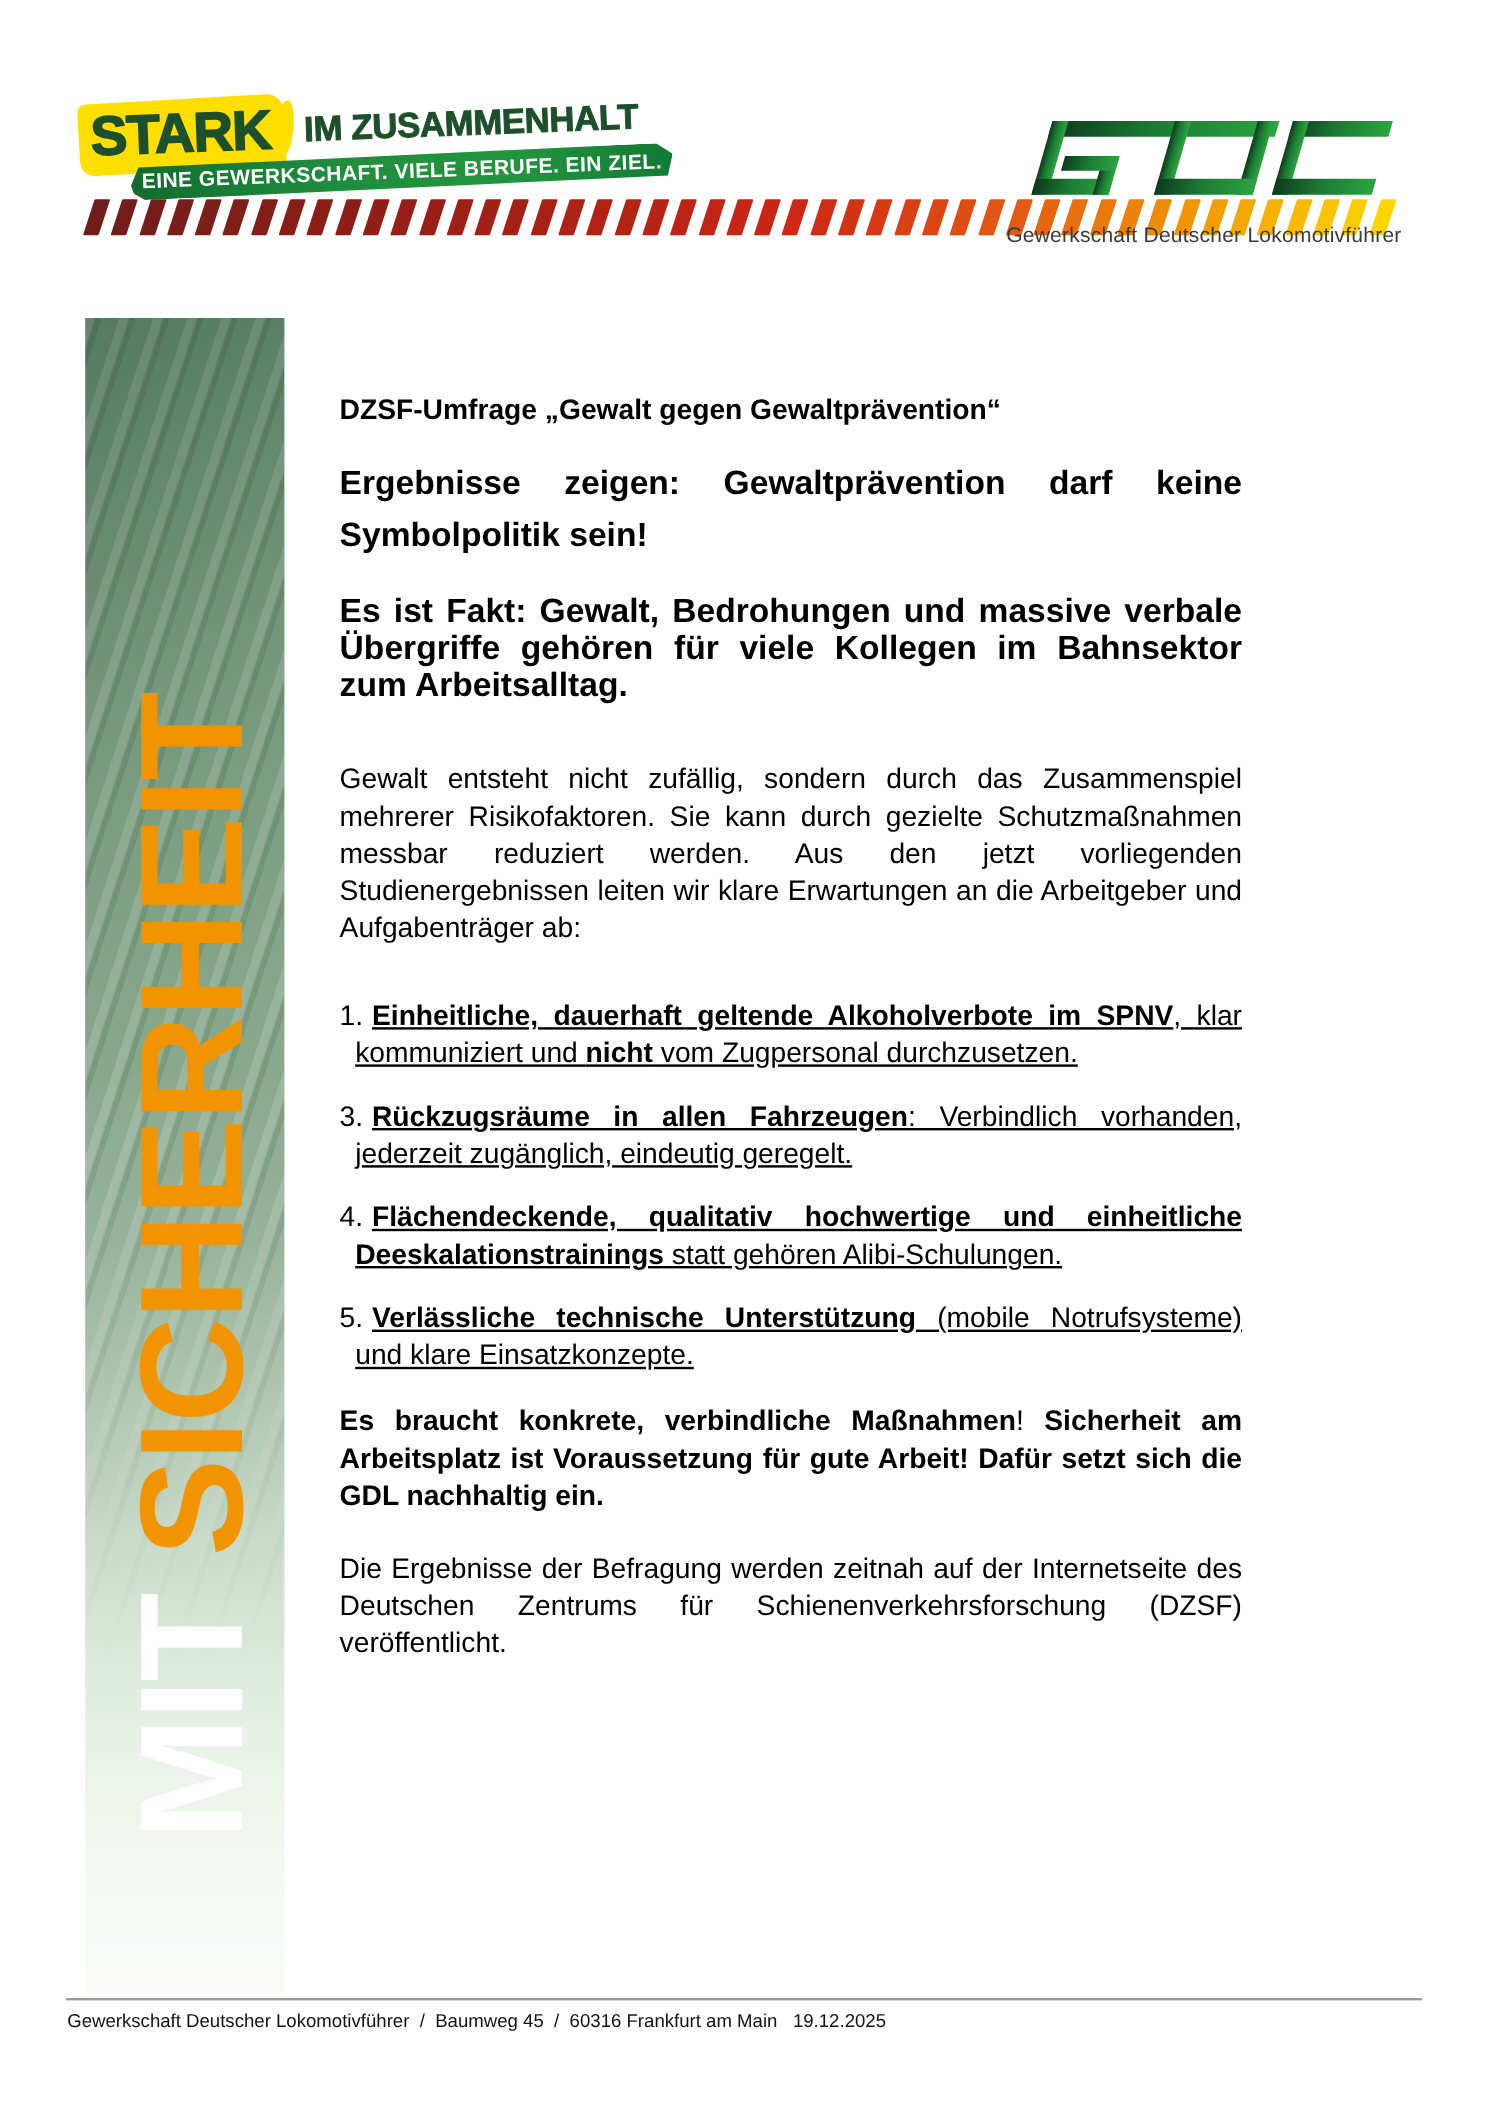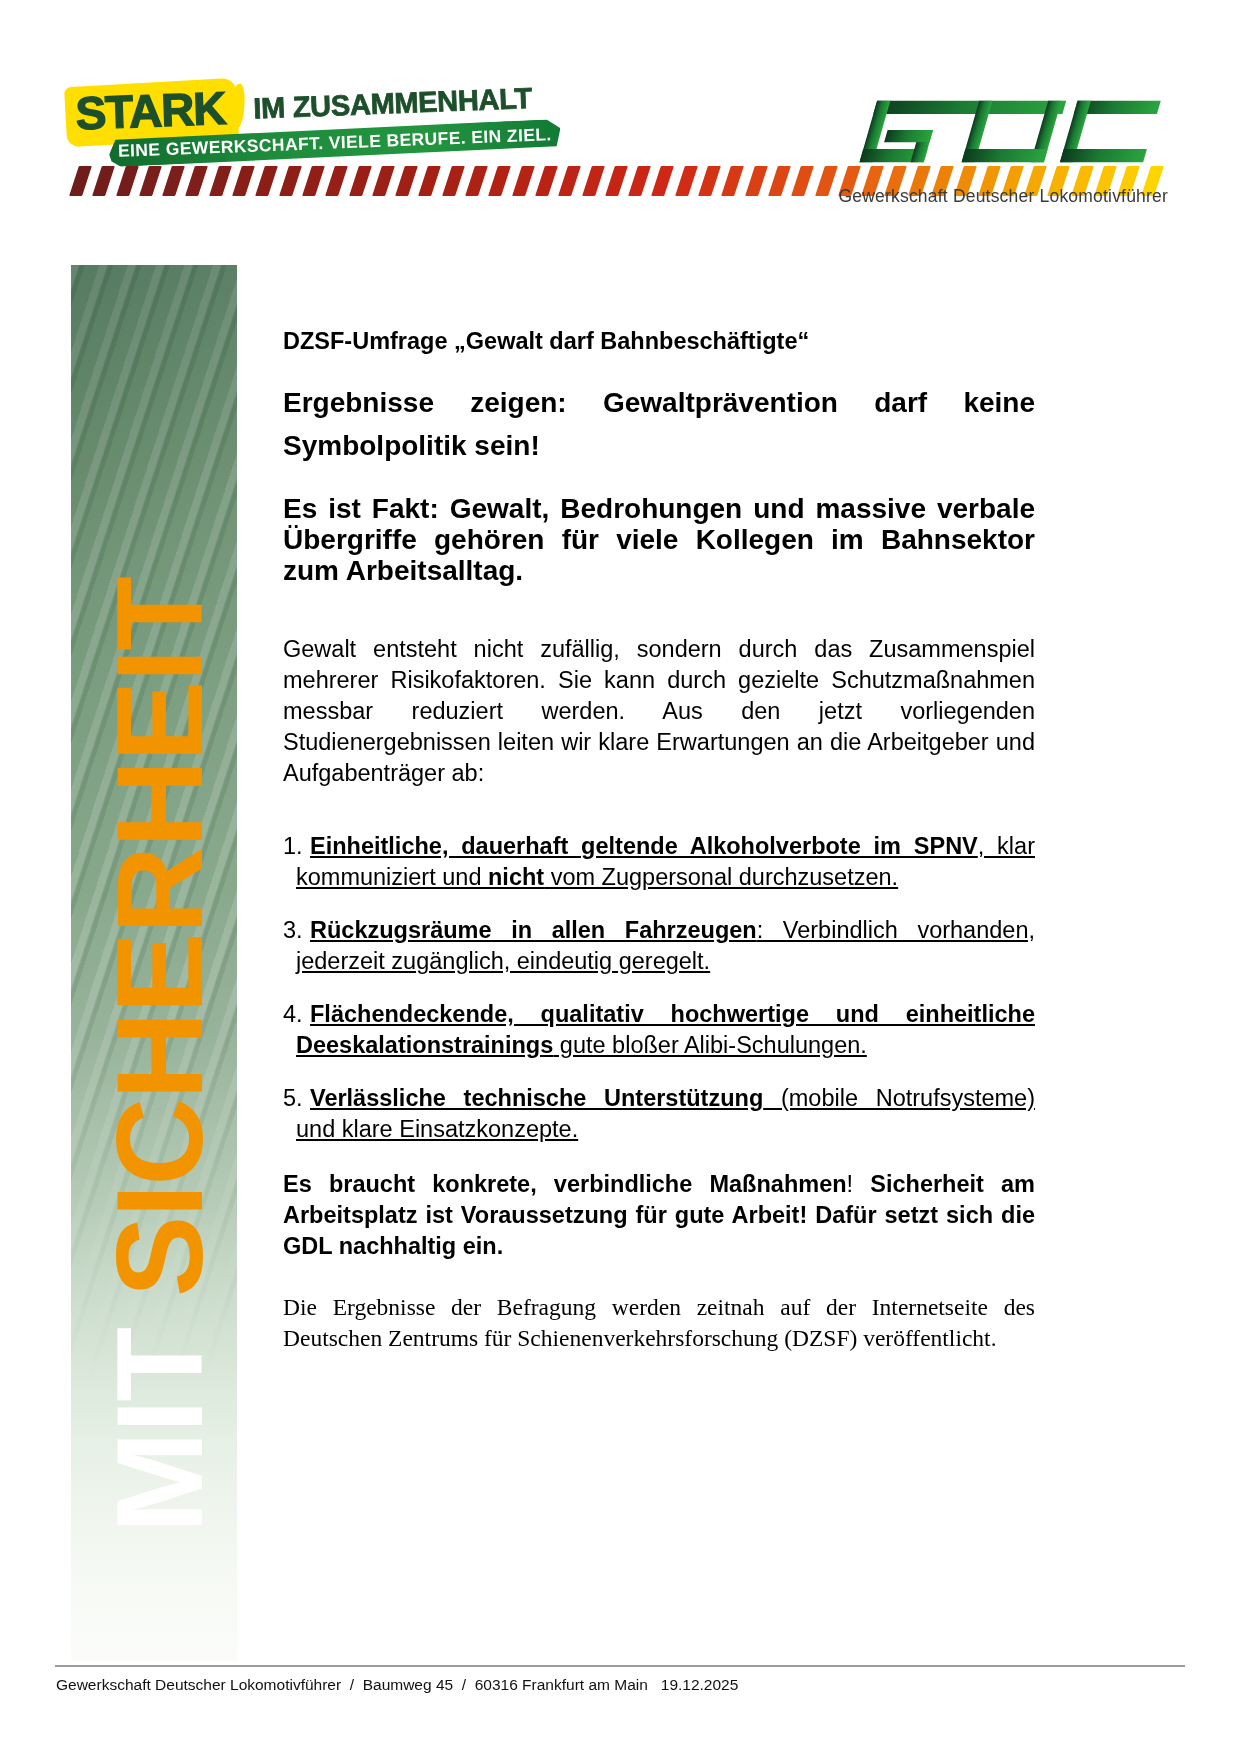--- a/index.html
+++ b/index.html
@@ -54,21 +54,21 @@
   .content p{margin:0;text-align:justify;}
   .kicker{font-size:23.5px;line-height:31px;font-weight:bold;}
   .headline{font-size:28px;line-height:43px;font-weight:bold;margin-top:24px !important;}
   .lead{font-size:28px;line-height:31px;font-weight:bold;margin-top:26px !important;}
   .intro{font-size:23.5px;line-height:31px;margin-top:48px !important;}
   .demands{list-style:none;margin:42px 0 0 0;padding:0;font-size:23.5px;line-height:31px;text-decoration:underline;}
   .demands li{margin:0 0 22px 13px;text-indent:-13px;text-align:justify;}
   .demands li:last-child{margin-bottom:0;}
   .num{display:inline-block;width:27px;text-indent:0;}
   .closing{font-size:23.5px;line-height:31px;margin-top:24px !important;}
-  .outro{font-size:23.5px;line-height:31px;margin-top:30px !important;font-family:Liberation Serif, serif;}
+  .outro{font-size:23.5px;line-height:31px;margin-top:30px !important;}
 
   
   .footer-divider{position:absolute;left:55px;top:1665px;width:1130px;height:2px;background:#9b9b9b;}
   .footer-text{position:absolute;left:56px;top:1676px;font-size:15.5px;color:#111;white-space:pre;}
 </style>
 </head>
 <body>
 
 <div class="logo-left" data-name="stark-logo">
   <div class="yellow-patch" data-name="yellow-brush-highlight"></div>
@@ -154,29 +154,29 @@
 
 <div class="gdl-subtitle" data-name="gdl-subtitle">Gewerkschaft Deutscher Lokomotivführer</div>
 
 <div class="sidebar" data-name="sidebar-banner">
   <div class="sidebar-vtext" data-name="sidebar-vertical-text">
     <span class="vtext-white" data-name="sidebar-word-mit">MIT </span><span class="vtext-orange" data-name="sidebar-word-sicherheit">SICHERHEIT</span>
   </div>
 </div>
 
 <div class="content" data-name="main-content">
-  <p class="kicker" data-name="kicker-title">DZSF-Umfrage „Gewalt darf Bahnbeschäftigte“</p>
+  <p class="kicker" data-name="kicker-title">DZSF-Umfrage „Gewalt gegen Gewaltprävention“</p>
   <p class="headline" data-name="headline">Ergebnisse zeigen: Gewaltprävention darf keine Symbolpolitik sein!</p>
   <p class="lead" data-name="lead-paragraph">Es ist Fakt: Gewalt, Bedrohungen und massive verbale Übergriffe gehören für viele Kollegen im Bahnsektor zum Arbeitsalltag.</p>
   <p class="intro" data-name="intro-paragraph">Gewalt entsteht nicht zufällig, sondern durch das Zusammenspiel mehrerer Risikofaktoren. Sie kann durch gezielte Schutzmaß­nahmen messbar reduziert werden. Aus den jetzt vorliegenden Studienergebnissen leiten wir klare Erwartungen an die Arbeitgeber und Aufgabenträger ab:</p>
 
   <ol class="demands" data-name="demands-list">
     <li data-name="list-item-1"><span class="num" data-name="list-item-number">1.</span><span data-name="list-item-text"><b>Einheitliche, dauerhaft geltende Alkoholverbote im SPNV</b><span>, klar kommuniziert und </span><b>nicht</b><span> vom Zugpersonal durchzusetzen.</span></span></li>
     <li data-name="list-item-3"><span class="num" data-name="list-item-number">3.</span><span data-name="list-item-text"><b>Rückzugsräume in allen Fahrzeugen</b><span>: Verbindlich vorhanden, jederzeit zugänglich, eindeutig geregelt.</span></span></li>
-    <li data-name="list-item-4"><span class="num" data-name="list-item-number">4.</span><span data-name="list-item-text"><b>Flächendeckende, qualitativ hochwertige und einheitliche Deeskalationstrainings</b><span> gute bloßer Alibi-Schulungen.</span></span></li>
+    <li data-name="list-item-4"><span class="num" data-name="list-item-number">4.</span><span data-name="list-item-text"><b>Flächendeckende, qualitativ hochwertige und einheitliche Deeskalationstrainings</b><span> statt gehören Alibi-Schulungen.</span></span></li>
     <li data-name="list-item-5"><span class="num" data-name="list-item-number">5.</span><span data-name="list-item-text"><b>Verlässliche technische Unterstützung</b><span> (mobile Notruf­systeme) und klare Einsatzkonzepte.</span></span></li>
   </ol>
 
   <p class="closing" data-name="closing-paragraph"><b>Es braucht konkrete, verbindliche Maßnahmen</b><span>! </span><b>Sicherheit am Arbeitsplatz ist Voraussetzung für gute Arbeit! Dafür setzt sich die GDL nachhaltig ein.</b></p>
   <p class="outro" data-name="outro-paragraph">Die Ergebnisse der Befragung werden zeitnah auf der Internetseite des Deutschen Zentrums für Schienenverkehrsforschung (DZSF) veröffentlicht.</p>
 </div>
 
 <div class="footer-divider" data-name="footer-divider"></div>
 <div class="footer-text" data-name="footer-text">Gewerkschaft Deutscher Lokomotivführer  /  Baumweg 45  /  60316 Frankfurt am Main   19.12.2025</div>
 

